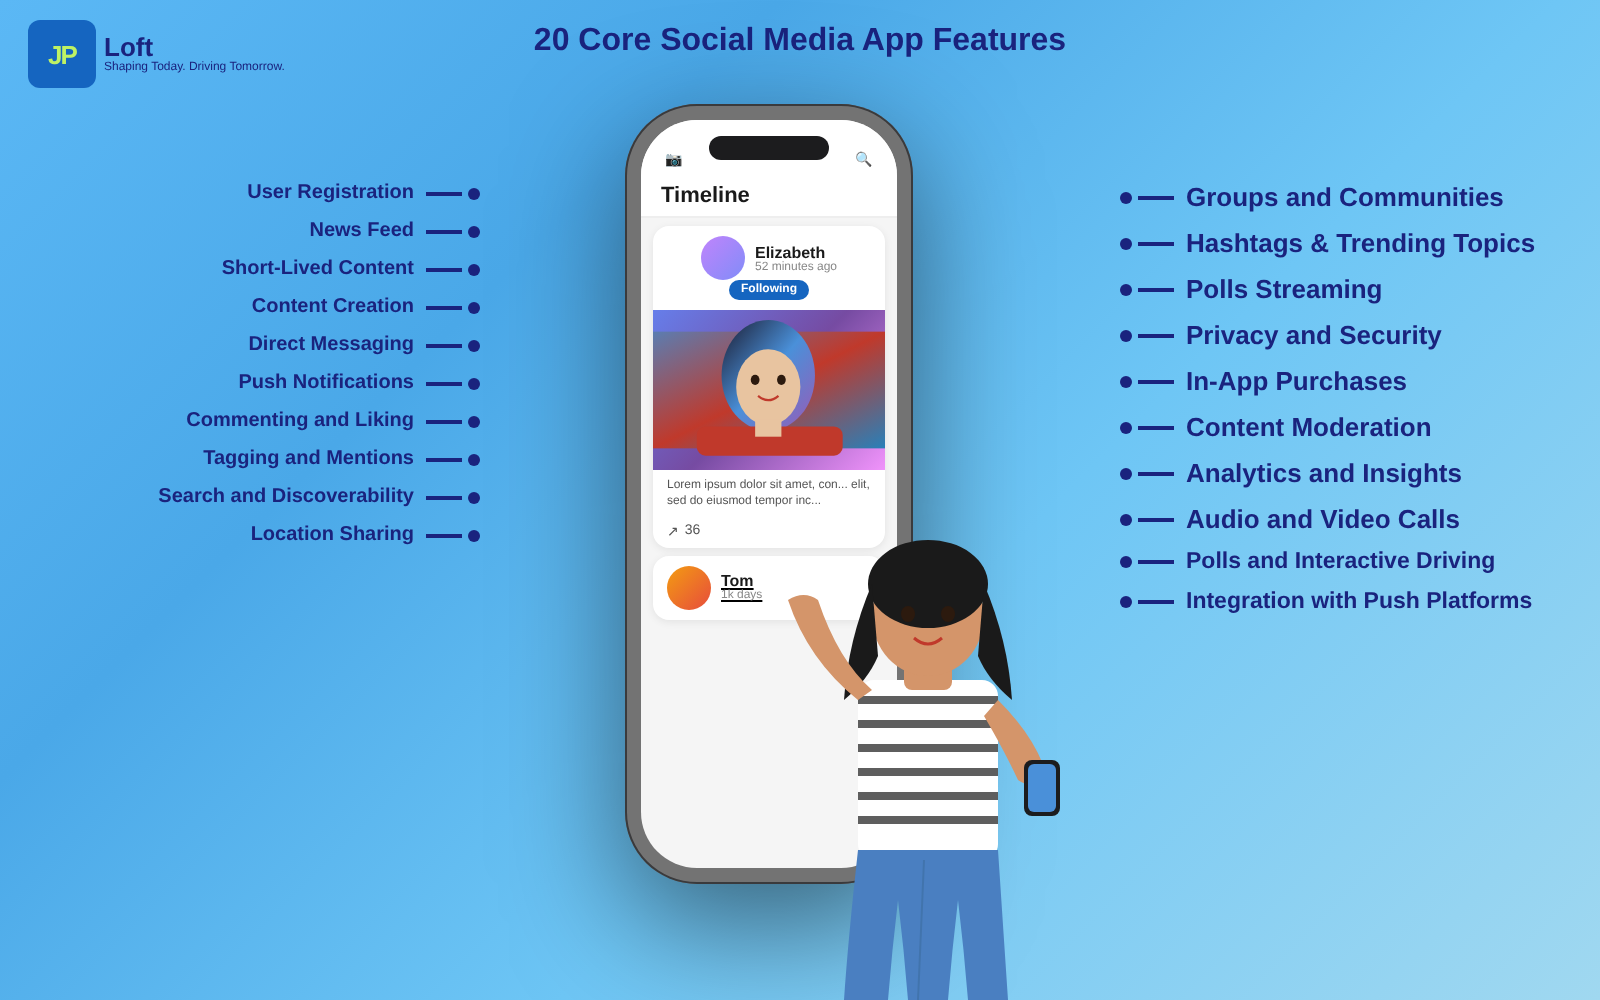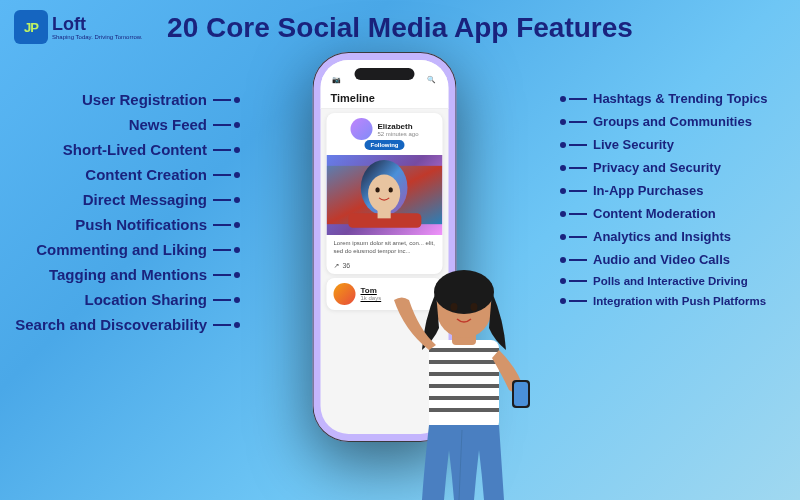--- a/index.html
+++ b/index.html
@@ -32,30 +32,30 @@
       color: #bef264;
       font-weight: 900;
       font-size: 13px;
       letter-spacing: -1px;
     }
     .logo-text-block {
       display: flex;
       flex-direction: column;
       line-height: 1;
     }
-    .logo-loft { color: #1a237e; font-weight: 900; font-size: 18px; }
+    .logo-loft { color: #1a237e; font-weight: 900; font-size: 13px; }
     .logo-tagline { color: #1a237e; font-size: 6px; margin-top: 1px; }
 
     
     .page-title {
       position: absolute;
       top: 12px;
       left: 0; right: 0;
       text-align: center;
-      font-size: 28px;
+      font-size: 16px;
       font-weight: 900;
       color: #1a237e;
     }
 
     
     .left-features {
       position: absolute;
       left: 0;
       top: 88px;
       width: 248px;
@@ -65,21 +65,21 @@
     }
     .feature-left {
       display: flex;
       align-items: center;
       justify-content: flex-end;
       gap: 6px;
       padding: 3px 8px;
     }
     .feature-left span {
       color: #1a237e;
-      font-size: 15px;
+      font-size: 10px;
       font-weight: 600;
       text-align: center;
     }
     .dot-line-left {
       display: flex;
       align-items: center;
       gap: 3px;
     }
     .dot {
       width: 6px;
@@ -129,21 +129,21 @@
       left: 50%;
       transform: translateX(-50%);
       top: 52px;
       width: 175px;
       height: 390px;
       z-index: 10;
     }
     .phone-outer {
       width: 144px;
       height: 390px;
-      background: #c4b5fd;
+      background: #737373;
       border-radius: 36px;
       padding: 8px;
       box-shadow: 0 20px 60px rgba(0,0,0,0.5), inset 0 0 0 1px #3a3a3c;
       position: relative;
     }
     .phone-screen {
       width: 100%;
       height: 100%;
       background: #f5f5f5;
       border-radius: 28px;
@@ -338,56 +338,56 @@
     </div>
   </div>
   <div class="feature-left">
     <span>Tagging and Mentions</span>
     <div class="dot-line-left">
       <div class="line-h"></div>
       <div class="dot"></div>
     </div>
   </div>
   <div class="feature-left">
+    <span>Search and Discoverability</span>
+    <div class="dot-line-left">
+      <div class="line-h"></div>
+      <div class="dot"></div>
+    </div>
+  </div>
+  <div class="feature-left">
     <span>Location Sharing</span>
     <div class="dot-line-left">
       <div class="line-h"></div>
       <div class="dot"></div>
     </div>
   </div>
-  <div class="feature-left">
-    <span>Search and Discoverability</span>
-    <div class="dot-line-left">
-      <div class="line-h"></div>
-      <div class="dot"></div>
-    </div>
-  </div>
 </div>
 
 <div class="right-features">
   <div class="feature-right">
     <div class="dot-line-right">
       <div class="dot"></div>
       <div class="line-h"></div>
     </div>
+    <span>Groups and Communities</span>
+  </div>
+  <div class="feature-right">
+    <div class="dot-line-right">
+      <div class="dot"></div>
+      <div class="line-h"></div>
+    </div>
     <span>Hashtags &amp; Trending Topics</span>
   </div>
   <div class="feature-right">
     <div class="dot-line-right">
       <div class="dot"></div>
       <div class="line-h"></div>
     </div>
-    <span>Groups and Communities</span>
-  </div>
-  <div class="feature-right">
-    <div class="dot-line-right">
-      <div class="dot"></div>
-      <div class="line-h"></div>
-    </div>
-    <span>Live Security</span>
+    <span>Polls Streaming</span>
   </div>
   <div class="feature-right">
     <div class="dot-line-right">
       <div class="dot"></div>
       <div class="line-h"></div>
     </div>
     <span>Privacy and Security</span>
   </div>
   <div class="feature-right">
     <div class="dot-line-right">

